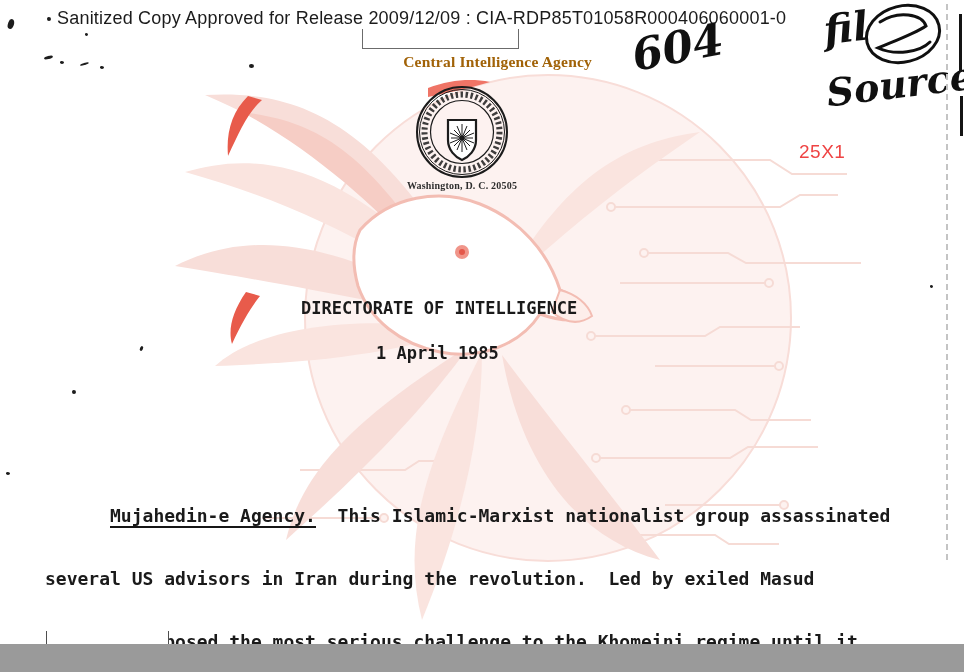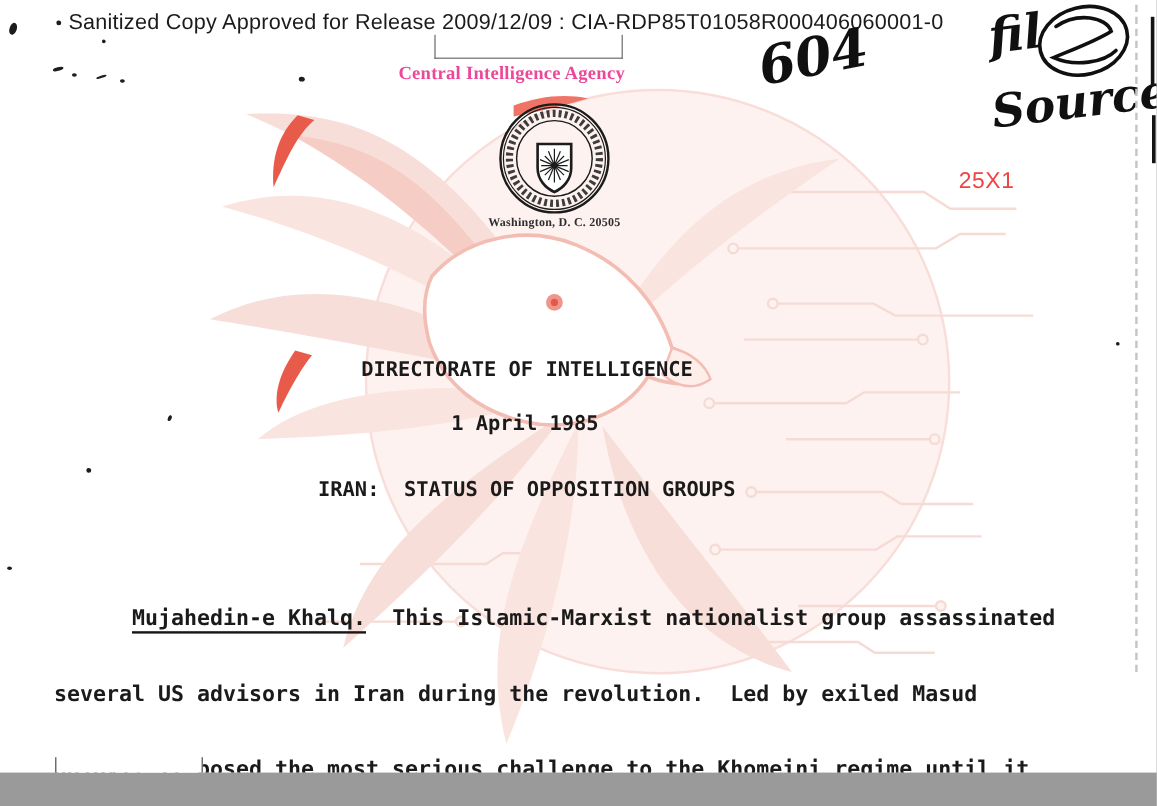--- a/index.html
+++ b/index.html
@@ -17,23 +17,23 @@
     left:57px;top:8px;width:860px;
     font-family:"Liberation Sans",sans-serif;font-size:18px;font-weight:500;
     color:#1b1b1b;letter-spacing:0.2px;white-space:nowrap;
   }
   .redact-top{
     left:362px;top:29px;width:155px;height:19px;
     border-left:1px solid #6b6b6b;border-right:1px solid #6b6b6b;border-bottom:1px solid #6b6b6b;
     background:transparent;
   }
   .agency-name{
-    left:332px;top:53px;width:260px;text-align:left;
+    left:332px;top:53px;width:260px;text-align:right;
     font-family:"Liberation Serif",serif;font-size:15.5px;font-weight:600;
-    color:#ec4899;letter-spacing:0.2px;
+    color:#a16207;letter-spacing:0.2px;
   }
   .seal-svg{left:414px;top:84px;}
   .agency-address{
     left:362px;top:180px;width:200px;text-align:center;
     font-family:"Liberation Serif",serif;font-size:10px;font-weight:700;color:#2e2e2e;
     letter-spacing:0.2px;
   }
   .marking-25x1{
     left:799px;top:141px;
     font-family:"Liberation Sans",sans-serif;font-size:19px;color:#ef4444;letter-spacing:0.5px;
@@ -169,24 +169,23 @@
         <circle cx="48" cy="54" r="2.2" fill="#1c1c1c"></circle>
       </g>
     </svg>
 
     <div class="abs agency-address">Washington, D. C. 20505</div>
 
     <div class="abs marking-25x1">25X1</div>
 
     <div class="abs tw h-directorate">DIRECTORATE OF INTELLIGENCE</div>
     <div class="abs tw h-date">1 April 1985</div>
-    <div class="abs tw h-subject">IRAN:  STATUS OF OPPOSITION GROUPS</div>
 
     <div class="abs tw body-block">
-      <div class="bodyline"><span>      </span><span class="ul-phrase">Mujahedin-e Khalq.</span><span>  This Islamic-Marxist nationalist group assassinated</span></div>
+      <div class="bodyline"><span>      </span><span class="ul-phrase">Mujahedin-e Agency.</span><span>  This Islamic-Marxist nationalist group assassinated</span></div>
       <div class="bodyline">several US advisors in Iran during the revolution.  Led by exiled Masud</div>
       <div class="bodyline">Rajavi, it posed the most serious challenge to the Khomeini regime until it</div>
       
       
       
       
       
     </div>
 
     <div class="abs redact-bottom"></div>

